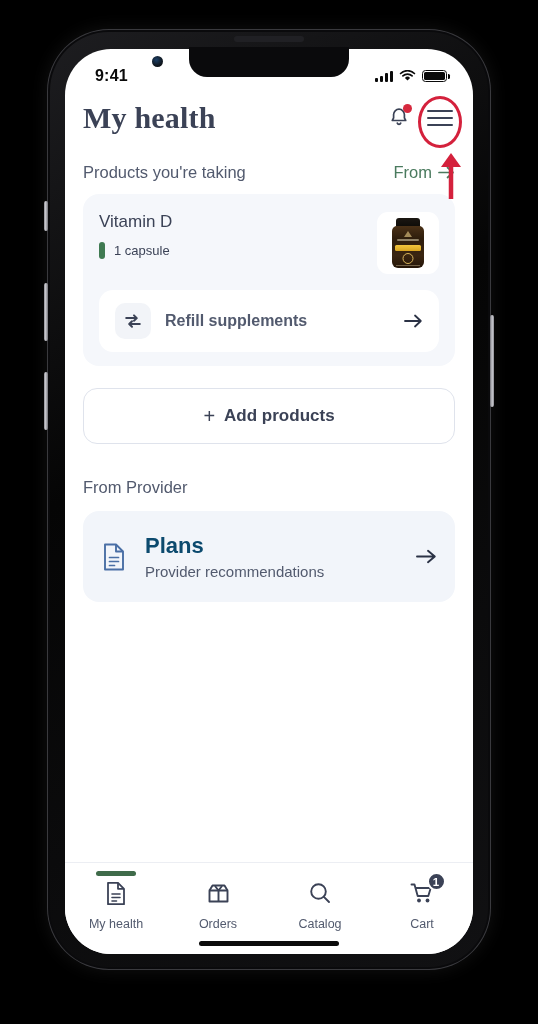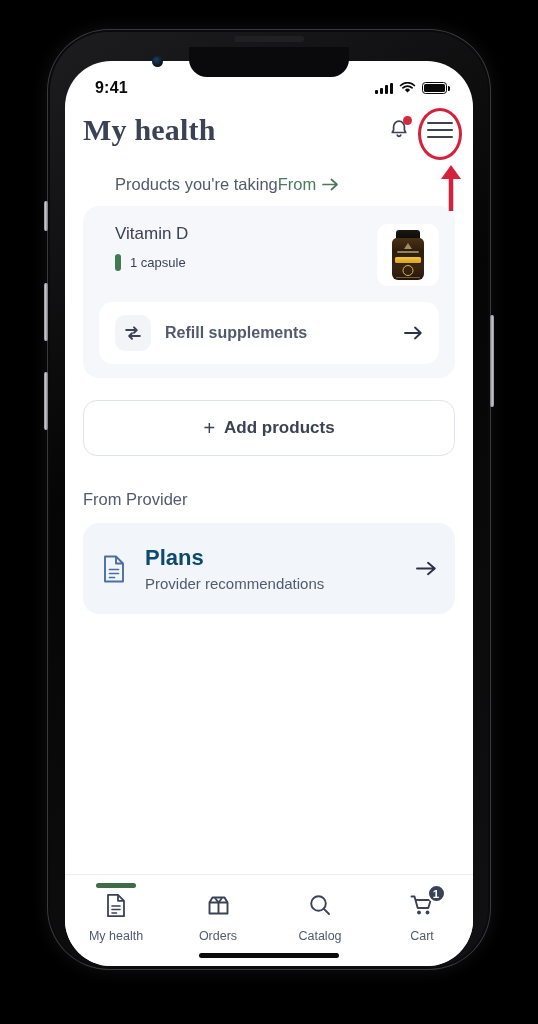--- a/index.html
+++ b/index.html
@@ -18,21 +18,21 @@
     border-radius:62px;
     background:#0a0a0c;
     box-shadow: 0 0 0 1px #3a3a3e inset, 0 0 18px rgba(255,255,255,.07);
   }
   .phone-frame::after{
     content:""; position:absolute; inset:3px;
     border-radius:59px;
     background:linear-gradient(150deg,#1d1d20 0%,#050505 40%,#111113 100%);
   }
   .screen {
-    position:absolute; left:65px; top:61px;
+    position:absolute; left:65px; top:49px;
     width:408px; height:905px;
     border-radius:46px;
     background:#ffffff;
     overflow:hidden;
     z-index:5;
   }
 
   
   .btn-side { position:absolute; border-radius:3px;
     background:linear-gradient(90deg,#8d8d93,#c9c9cf 40%,#6e6e74);
@@ -100,29 +100,29 @@
   .menu-wrap span { display:block; height:2.4px; background:#3b4256; border-radius:2px; }
 
   
   .annot-ellipse {
     position:absolute; left:-9px; top:-9px; width:44px; height:52px;
     border:3px solid #d4213c; border-radius:50%; pointer-events:none;
   }
   .annot-arrow { position:absolute; left:11px; top:46px; width:26px; height:48px; pointer-events:none; }
 
   .section-row {
-    display:flex; align-items:center; justify-content:flex-start;
-    margin-top:24px; margin-bottom:12px;margin-left:32px;
+    display:flex; align-items:center; justify-content:space-between;
+    margin-top:24px; margin-bottom:12px;
   }
   .section-title { font-size:16.5px; color:#525a6e; }
   .edit-link { font-size:16.5px; color:#4a7a5e; display:flex; align-items:center; gap:6px; }
 
   
   .product-card { background:#f5f7fb; border-radius:16px; padding:18px 16px 14px; }
-  .product-top { display:flex; align-items:flex-start; justify-content:space-between;margin-left:16px; }
+  .product-top { display:flex; align-items:flex-start; justify-content:space-between; }
   .product-name { font-size:17px; color:#3b4256; margin-bottom:10px; }
   .dose-row { display:flex; align-items:center; gap:9px; }
   .capsule { width:6px; height:17px; border-radius:3px; background:#3f7a52; }
   .dose-text { font-size:13px; color:#3b4256; }
   .bottle {
     width:62px; height:62px; border-radius:11px; background:#fff;
     display:flex; align-items:center; justify-content:center; flex:none;
   }
   .bottle-img { width:36px; height:50px; position:relative; }
   .bottle-cap {

